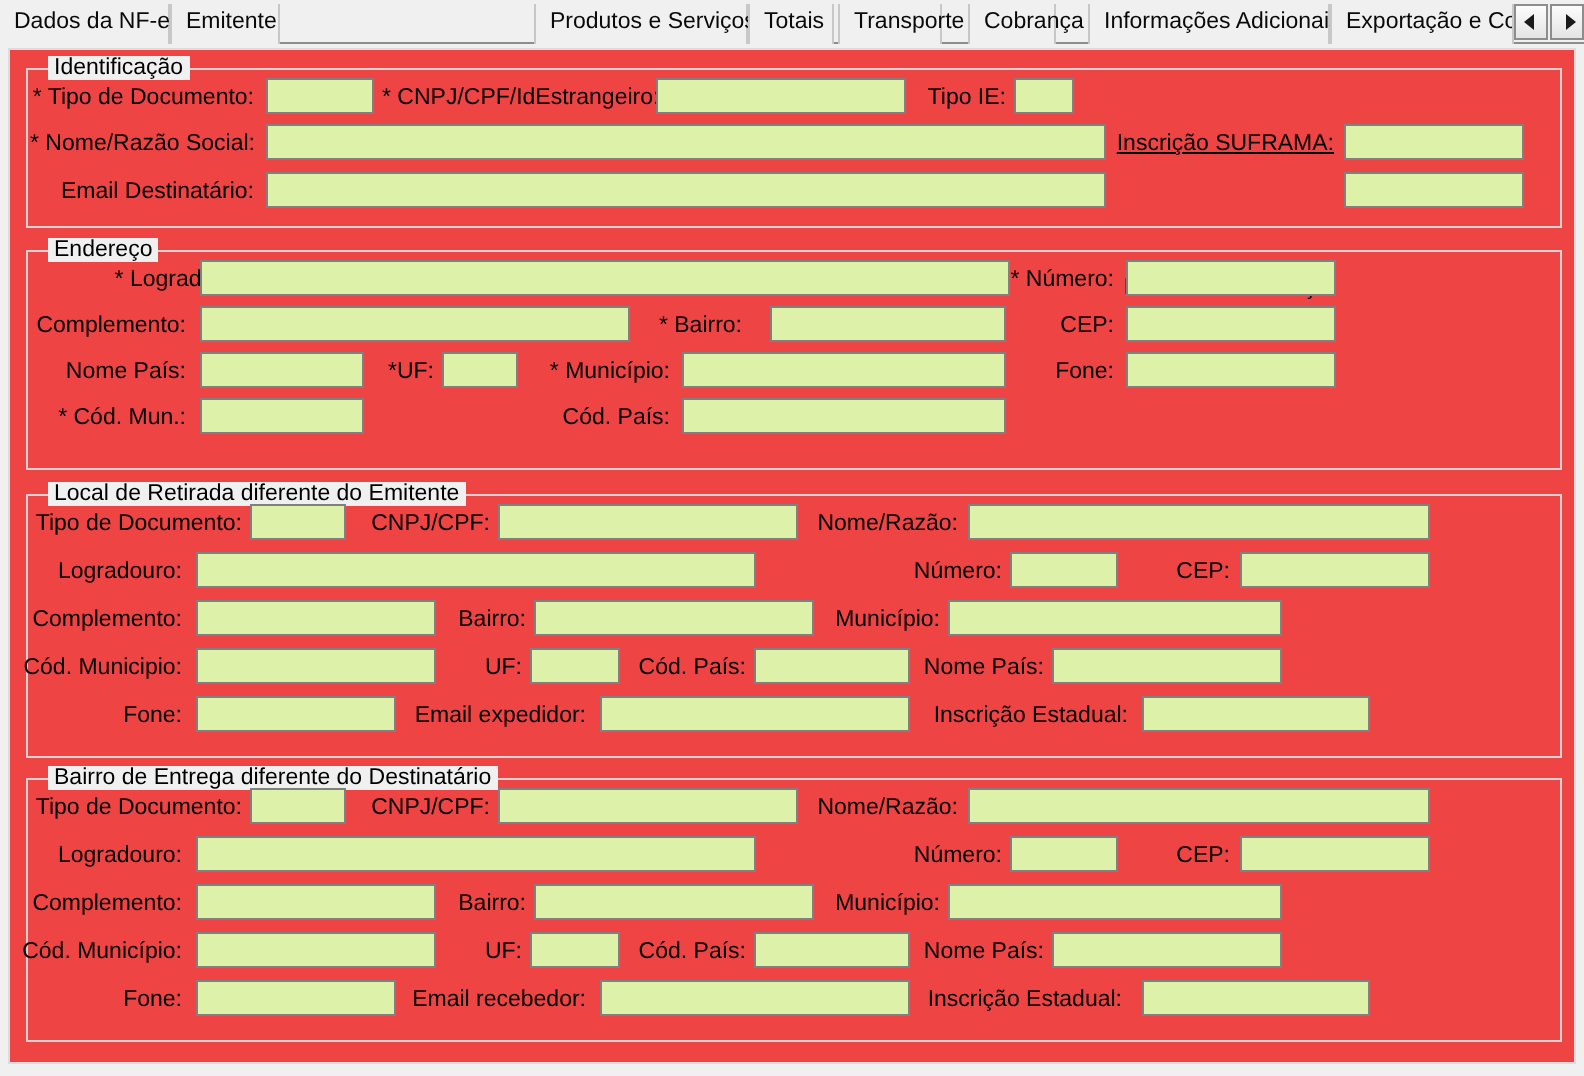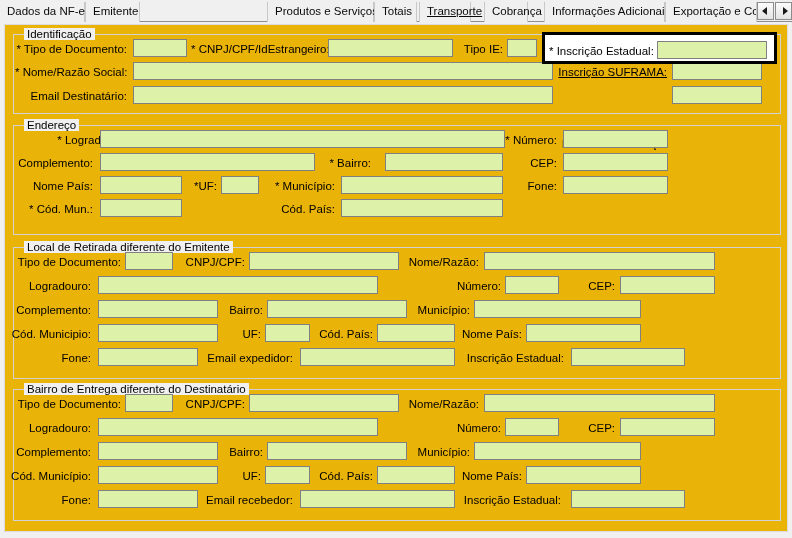--- a/index.html
+++ b/index.html
@@ -57,21 +57,21 @@
   .tabscroll.right .arrow{margin-left:-1px;margin-top:-4px;border-left:5px solid #1a1a1a;}
 
   
   #page{
     position:absolute;left:0;top:22px;width:792px;height:516px;
     background:#f0f0f0;
     box-sizing:border-box;
   }
   #inner{
     position:absolute;left:4px;top:2px;right:4px;bottom:6px;
-    background:#eab308;
+    background:#ef4444;
     border:1px solid #dcdcdc;
     box-sizing:border-box;
   }
 
   
   .group{
     position:absolute;
     border:1px solid #d2d2d2;
     background:transparent;
     box-sizing:border-box;
@@ -113,21 +113,21 @@
   #highlight .lbl, #highlight .fld{z-index:9;}
 </style>
 </head>
 <body>
 
 <div id="tabbar">
   <div class="tab first" style="left:0px;width:85px;">Dados da NF-e</div>
   <div class="tab" style="left:85px;width:55px;">Emitente</div>
   <div class="tab" style="left:267px;width:107px;">Produtos e Serviços</div>
   <div class="tab" style="left:374px;width:43px;">Totais</div>
-  <div class="tab" style="left:419px;width:52px;text-decoration:underline;">Transporte</div>
+  <div class="tab" style="left:419px;width:52px;">Transporte</div>
   <div class="tab" style="left:484px;width:44px;">Cobrança</div>
   <div class="tab" style="left:544px;width:121px;">Informações Adicionais</div>
   <div class="tab" style="left:665px;width:92px;overflow:hidden;">Exportação e Compr</div>
 
   <div class="tabscroll left" style="left:757px;">
       <span class="arrow"></span>
     </div>
   <div class="tabscroll right" style="left:775px;">
       <span class="arrow"></span>
     </div>
@@ -139,24 +139,20 @@
   <div class="group" style="left:8px;top:9px;width:768px;height:80px;">
     <div class="caption">Identificação</div>
   </div>
   <div class="lbl" style="left:10px;top:17px;width:112px;">* Tipo de Documento:</div>
   <div class="fld" style="left:128px;top:14px;width:54px;"></div>
   <div class="lbl" style="left:186px;top:17px;width:132px;">* CNPJ/CPF/IdEstrangeiro:</div>
   <div class="fld" style="left:323px;top:14px;width:125px;"></div>
   <div class="lbl" style="left:450px;top:17px;width:48px;">Tipo IE:</div>
   <div class="fld" style="left:502px;top:14px;width:30px;"></div>
 
-  <div id="highlight" style="left:537px;top:7px;width:235px;height:32px;">
-    <div class="lbl" style="left:4px;top:9px;width:104px;">* Inscrição Estadual:</div>
-    <div class="fld" style="left:112px;top:6px;width:110px;"></div>
-  </div>
 
   <div class="lbl" style="left:10px;top:40px;width:112px;">* Nome/Razão Social:</div>
   <div class="fld" style="left:128px;top:37px;width:420px;"></div>
   <div class="lbl" style="left:545px;top:40px;width:117px;text-decoration:underline;">Inscrição SUFRAMA:</div>
   <div class="fld" style="left:667px;top:37px;width:90px;"></div>
 
   <div class="lbl" style="left:10px;top:64px;width:112px;">Email Destinatário:</div>
   <div class="fld" style="left:128px;top:61px;width:420px;"></div>
   <div class="lbl" style="left:545px;top:64px;width:117px;margin-top:48px;">IM Tomador Serviço:</div>
   <div class="fld" style="left:667px;top:61px;width:90px;"></div>

